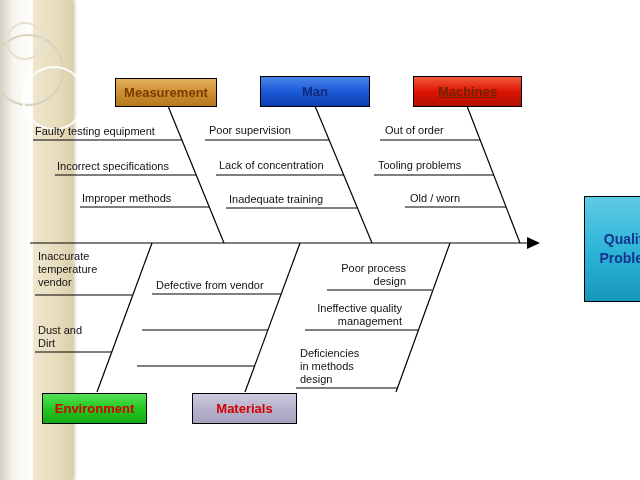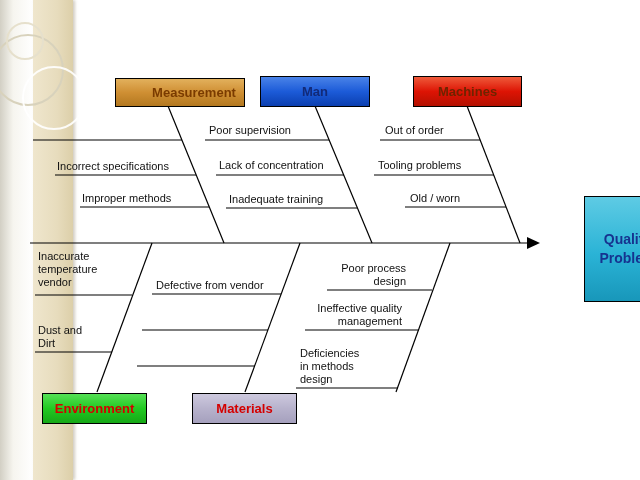--- a/index.html
+++ b/index.html
@@ -18,23 +18,23 @@
 
   
   svg.lines{position:absolute;left:0;top:0;pointer-events:none;}
   svg.lines line{stroke:var(--line,#000);stroke-width:1.2;}
   svg.lines polygon{fill:var(--line,#000);stroke:none;}
 
   
   .box{position:absolute;display:flex;align-items:center;justify-content:center;
     border:1px solid #000;font-weight:bold;font-size:13px;text-align:center;
     white-space:pre-line;line-height:16px;}
-  .box-measurement{background:linear-gradient(180deg,#e2b05c,var(--measurement-box,#cf8f33) 50%,#b3781f);color:var(--measurement-text,#7a3b00);padding-left:28px;}
+  .box-measurement{background:linear-gradient(180deg,#e2b05c,var(--measurement-box,#cf8f33) 50%,#b3781f);color:var(--measurement-text,#7a3b00);}
   .box-man{background:linear-gradient(180deg,#4a83e8,var(--man-box,#1c5bd8) 50%,#0b3fb0);color:var(--man-text,#122a78);}
-  .box-machines{background:linear-gradient(180deg,#ef5a3a,var(--machines-box,#dd1404) 50%,#b41000);color:var(--machines-text,#6e2400);}
+  .box-machines{background:linear-gradient(180deg,#ef5a3a,var(--machines-box,#dd1404) 50%,#b41000);color:var(--machines-text,#6e2400);text-decoration:underline;}
   .box-environment{background:linear-gradient(180deg,#55e055,var(--environment-box,#22c922) 50%,#16a816);color:var(--bottom-text,#d40000);}
   .box-materials{background:linear-gradient(180deg,#cdc9de,var(--materials-box,#b7b2cc) 50%,#a5a0bd);color:var(--bottom-text,#d40000);}
   .box-method{background:linear-gradient(180deg,#f7f27a,var(--method-box,#eee83c) 50%,#d8d024);color:var(--bottom-text,#d40000);}
   .box-effect{background:linear-gradient(180deg,#5ecbe4,var(--effect-box,#2ab3d6) 55%,#1897ba);color:var(--effect-text,#16338f);font-size:14px;line-height:19px;margin-left:44px;}
 
   
   .cause{position:absolute;font-size:11px;line-height:13px;color:#111;white-space:pre-line;}
   .center{text-align:right;}
 </style>
 </head>
@@ -88,20 +88,21 @@
   <div class="box box-measurement" style="left:115px;top:78px;width:100px;height:27px">Measurement</div>
   <div class="box box-man" style="left:260px;top:76px;width:108px;height:29px">Man</div>
   <div class="box box-machines" style="left:413px;top:76px;width:107px;height:29px">Machines</div>
 
   <div class="box box-environment" style="left:42px;top:393px;width:103px;height:29px">Environment</div>
   <div class="box box-materials" style="left:192px;top:393px;width:103px;height:29px">Materials</div>
 
   <div class="box box-effect" style="left:540px;top:196px;width:85px;height:104px">Quality
 Problem</div>
 
+  <div class="cause" style="left:35px;top:125px">Faulty testing equipment</div>
   <div class="cause" style="left:57px;top:160px">Incorrect specifications</div>
   <div class="cause" style="left:82px;top:192px">Improper methods</div>
 
   <div class="cause" style="left:209px;top:124px">Poor supervision</div>
   <div class="cause" style="left:219px;top:159px">Lack of concentration</div>
   <div class="cause" style="left:229px;top:193px">Inadequate training</div>
 
   <div class="cause" style="left:385px;top:124px">Out of order</div>
   <div class="cause" style="left:378px;top:159px">Tooling problems</div>
   <div class="cause" style="left:410px;top:192px">Old / worn</div>

